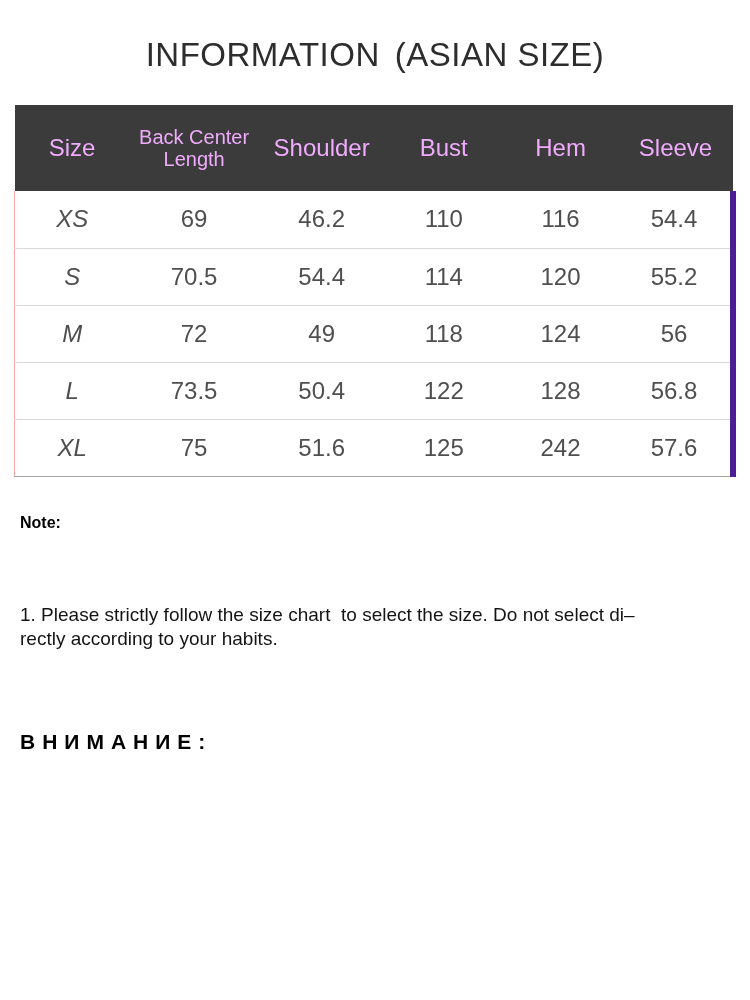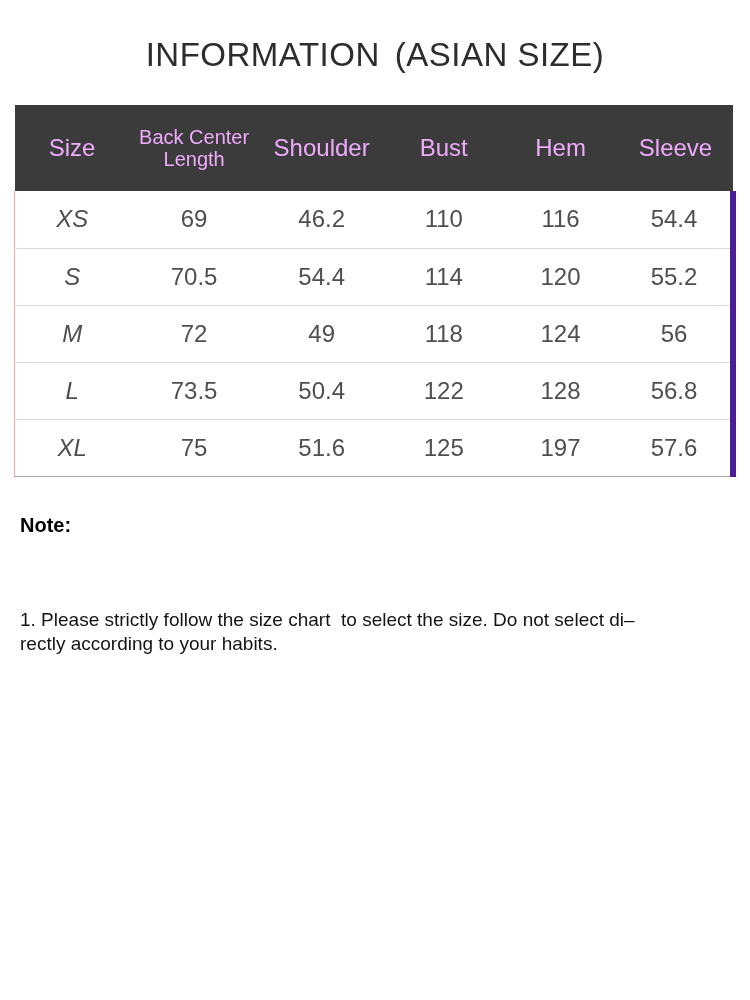--- a/index.html
+++ b/index.html
@@ -53,21 +53,21 @@
     border-bottom: 1px solid #d9d9d9;
     background: #ffffff;
   }
   .size-table tbody td:first-child { border-left: 1px solid #fca5a5; font-style: italic; }
   .size-table tbody td:last-child  { border-right: 6px solid #4c1d95; }
   .size-table tbody tr:last-child td { border-bottom: 1px solid #a6a6a6; margin-top: 24px; }
 
   
   .note-heading {
     margin: 37px 20px 0 20px;
-    font-size: 20px;
+    font-size: 16px;
     font-weight: 700;
     color: #000000;
   }
   .note-block {
     margin: 23px 20px 0 20px;
     font-size: 19px;
     line-height: 24px;
     color: #141414;
     white-space: pre-wrap;
   }
@@ -139,34 +139,35 @@
             <td>50.4</td>
             <td>122</td>
             <td>128</td>
             <td>56.8</td>
           </tr>
           <tr>
             <td>XL</td>
             <td>75</td>
             <td>51.6</td>
             <td>125</td>
-            <td>197</td>
+            <td>242</td>
             <td>57.6</td>
           </tr>
         </tbody>
     </table>
   </div>
 
   <div class="note-heading">Note:</div>
 
   <div class="note-block">
     <div>1. Please strictly follow the size chart  to select the size. Do not select di–
 rectly according to your habits.</div>
   </div>
 
+  <div class="attn-heading">ВНИМАНИЕ:</div>
 
   <div class="note-block ru">
     
     
     
   </div>
 
 </div>
 
 </body></html>

